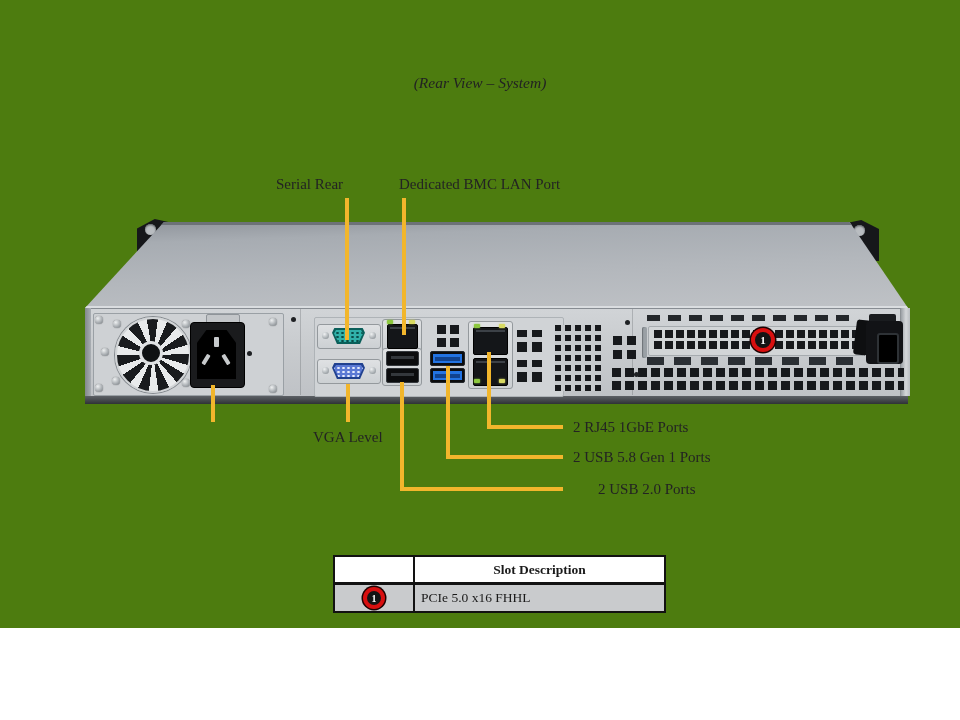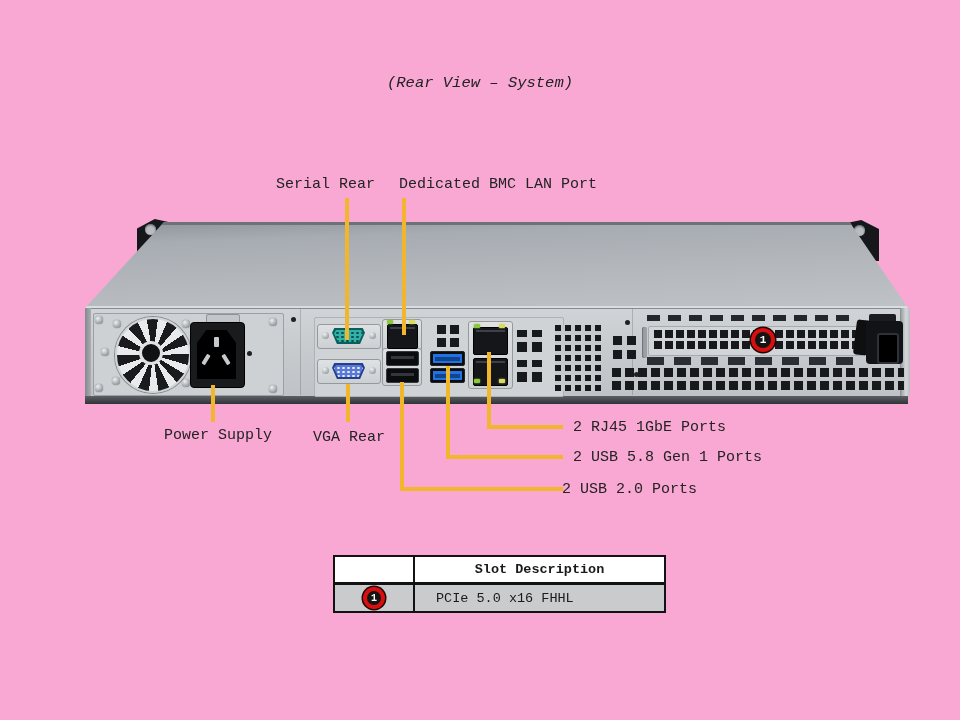--- a/index.html
+++ b/index.html
@@ -1,18 +1,18 @@
 <!DOCTYPE html>
 <html style="--callout-line: #f2b62c; --badge-red: #d80f0f;"><head>
 <meta charset="utf-8">
 <style>
   html,body { margin:0; padding:0; background:#fff; }
   .stage {
-    position:relative; width:960px; height:720px; background:#f9a8d4;
-    font-family:Liberation Mono, monospace; color:#1d1d1f;
+    position:relative; width:960px; height:628px; background:#4d7c0f;
+    font-family:Liberation Serif, serif; color:#1d1d1f;
     overflow:hidden;
   }
   .lbl { position:absolute; font-size:15px; white-space:nowrap; color:#232323; }
 
   
   .title { position:absolute; left:0; right:0; top:74px; text-align:center;
            font-size:15.5px; font-style:italic; color:#222; }
 
   
   .ear { position:absolute; background:#16171a; z-index:1; }
@@ -132,21 +132,21 @@
   
   .psu-label { position:absolute; left:128px; top:427px; width:180px; text-align:center;
     font-size:15px; line-height:18px; color:#232323; z-index:10; }
 
   
   .slot-table { position:absolute; left:333px; top:555px; width:329px; z-index:10;
     border:2px solid #121212; font-size:13.5px; color:#1a1a1a; background:#fff; }
   .st-head { display:flex; height:25px; border-bottom:3px solid #121212; background:#ffffff; }
   .st-row  { display:flex; height:26px; background:#c9cbcd; }
   .st-c1 { width:78px; border-right:2px solid #121212; display:flex; align-items:center; justify-content:center; }
-  .st-c2 { flex:1; display:flex; align-items:center; padding-left:21px; }
+  .st-c2 { flex:1; display:flex; align-items:center; padding-left:6px; }
   .st-c2.st-h { justify-content:center; padding-left:0; font-weight:bold; }
 </style>
 </head>
 <body>
 
 <div class="stage">
 
   <div class="title">(Rear View – System)</div>
 
   <div class="lbl" style="left:276px; top:176px;">Serial Rear</div>
@@ -263,26 +263,25 @@
   <div class="cl" style="left:211px; top:385px; width:4px; height:37px;"></div>
   <div class="cl" style="left:346px; top:384px; width:4px; height:38px;"></div>
   <div class="cl" style="left:487px; top:352px; width:4px; height:77px;"></div>
   <div class="cl" style="left:487px; top:425px; width:76px; height:4px;"></div>
   <div class="cl" style="left:446px; top:366px; width:4px; height:93px;"></div>
   <div class="cl" style="left:446px; top:455px; width:117px; height:4px;"></div>
   <div class="cl" style="left:400px; top:382px; width:4px; height:109px;"></div>
   <div class="cl" style="left:400px; top:487px; width:163px; height:4px;"></div>
 
   <div class="psu-label">
-    <span style="display:block;">Power Supply</span>
-  </div>
-  <div class="lbl" style="left:313px; top:429px;">VGA Rear</div>
+  </div>
+  <div class="lbl" style="left:313px; top:429px;">VGA Level</div>
   <div class="lbl" style="left:573px; top:419px;">2 RJ45 1GbE Ports</div>
   <div class="lbl" style="left:573px; top:449px;">2 USB 5.8 Gen 1 Ports</div>
-  <div class="lbl" style="left:562px; top:481px;">2 USB 2.0 Ports</div>
+  <div class="lbl" style="left:598px; top:481px;">2 USB 2.0 Ports</div>
 
   <div class="slot-table">
     <div class="st-head">
       <div class="st-c1"></div>
       <div class="st-c2 st-h">Slot Description</div>
     </div>
     <div class="st-row">
       <div class="st-c1">
         <span class="badge badge-table">1</span>
       </div>

